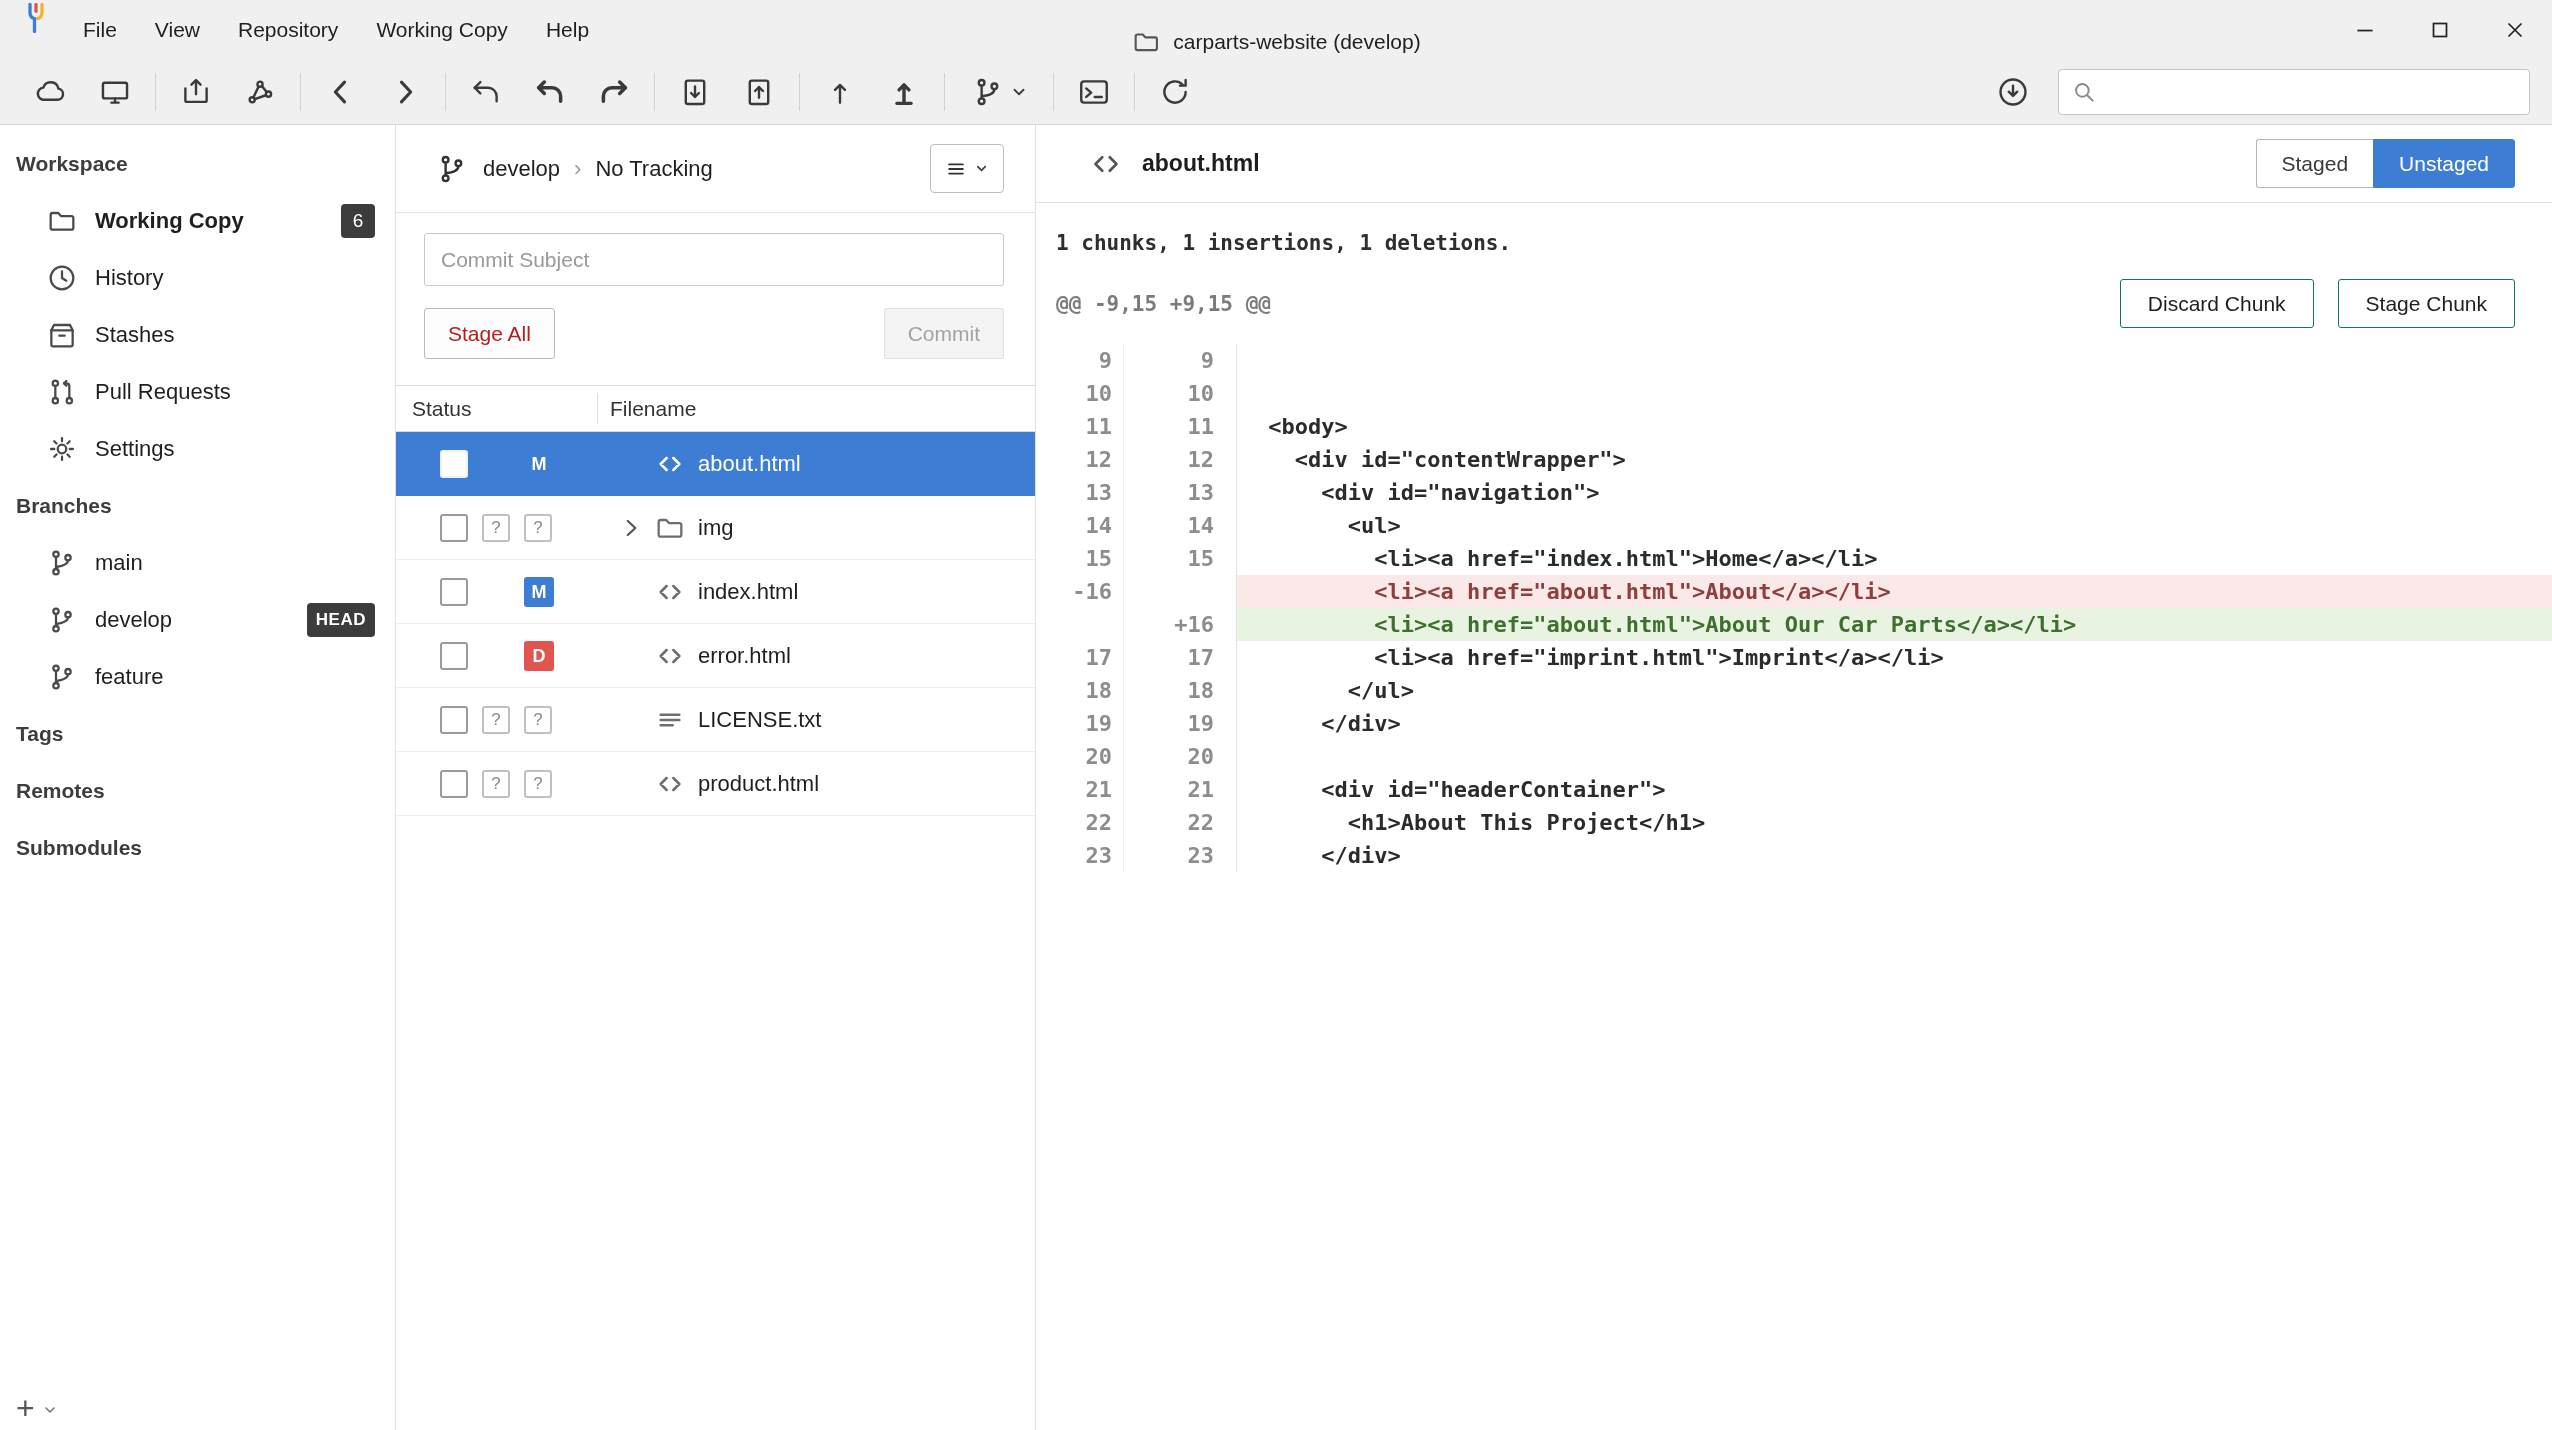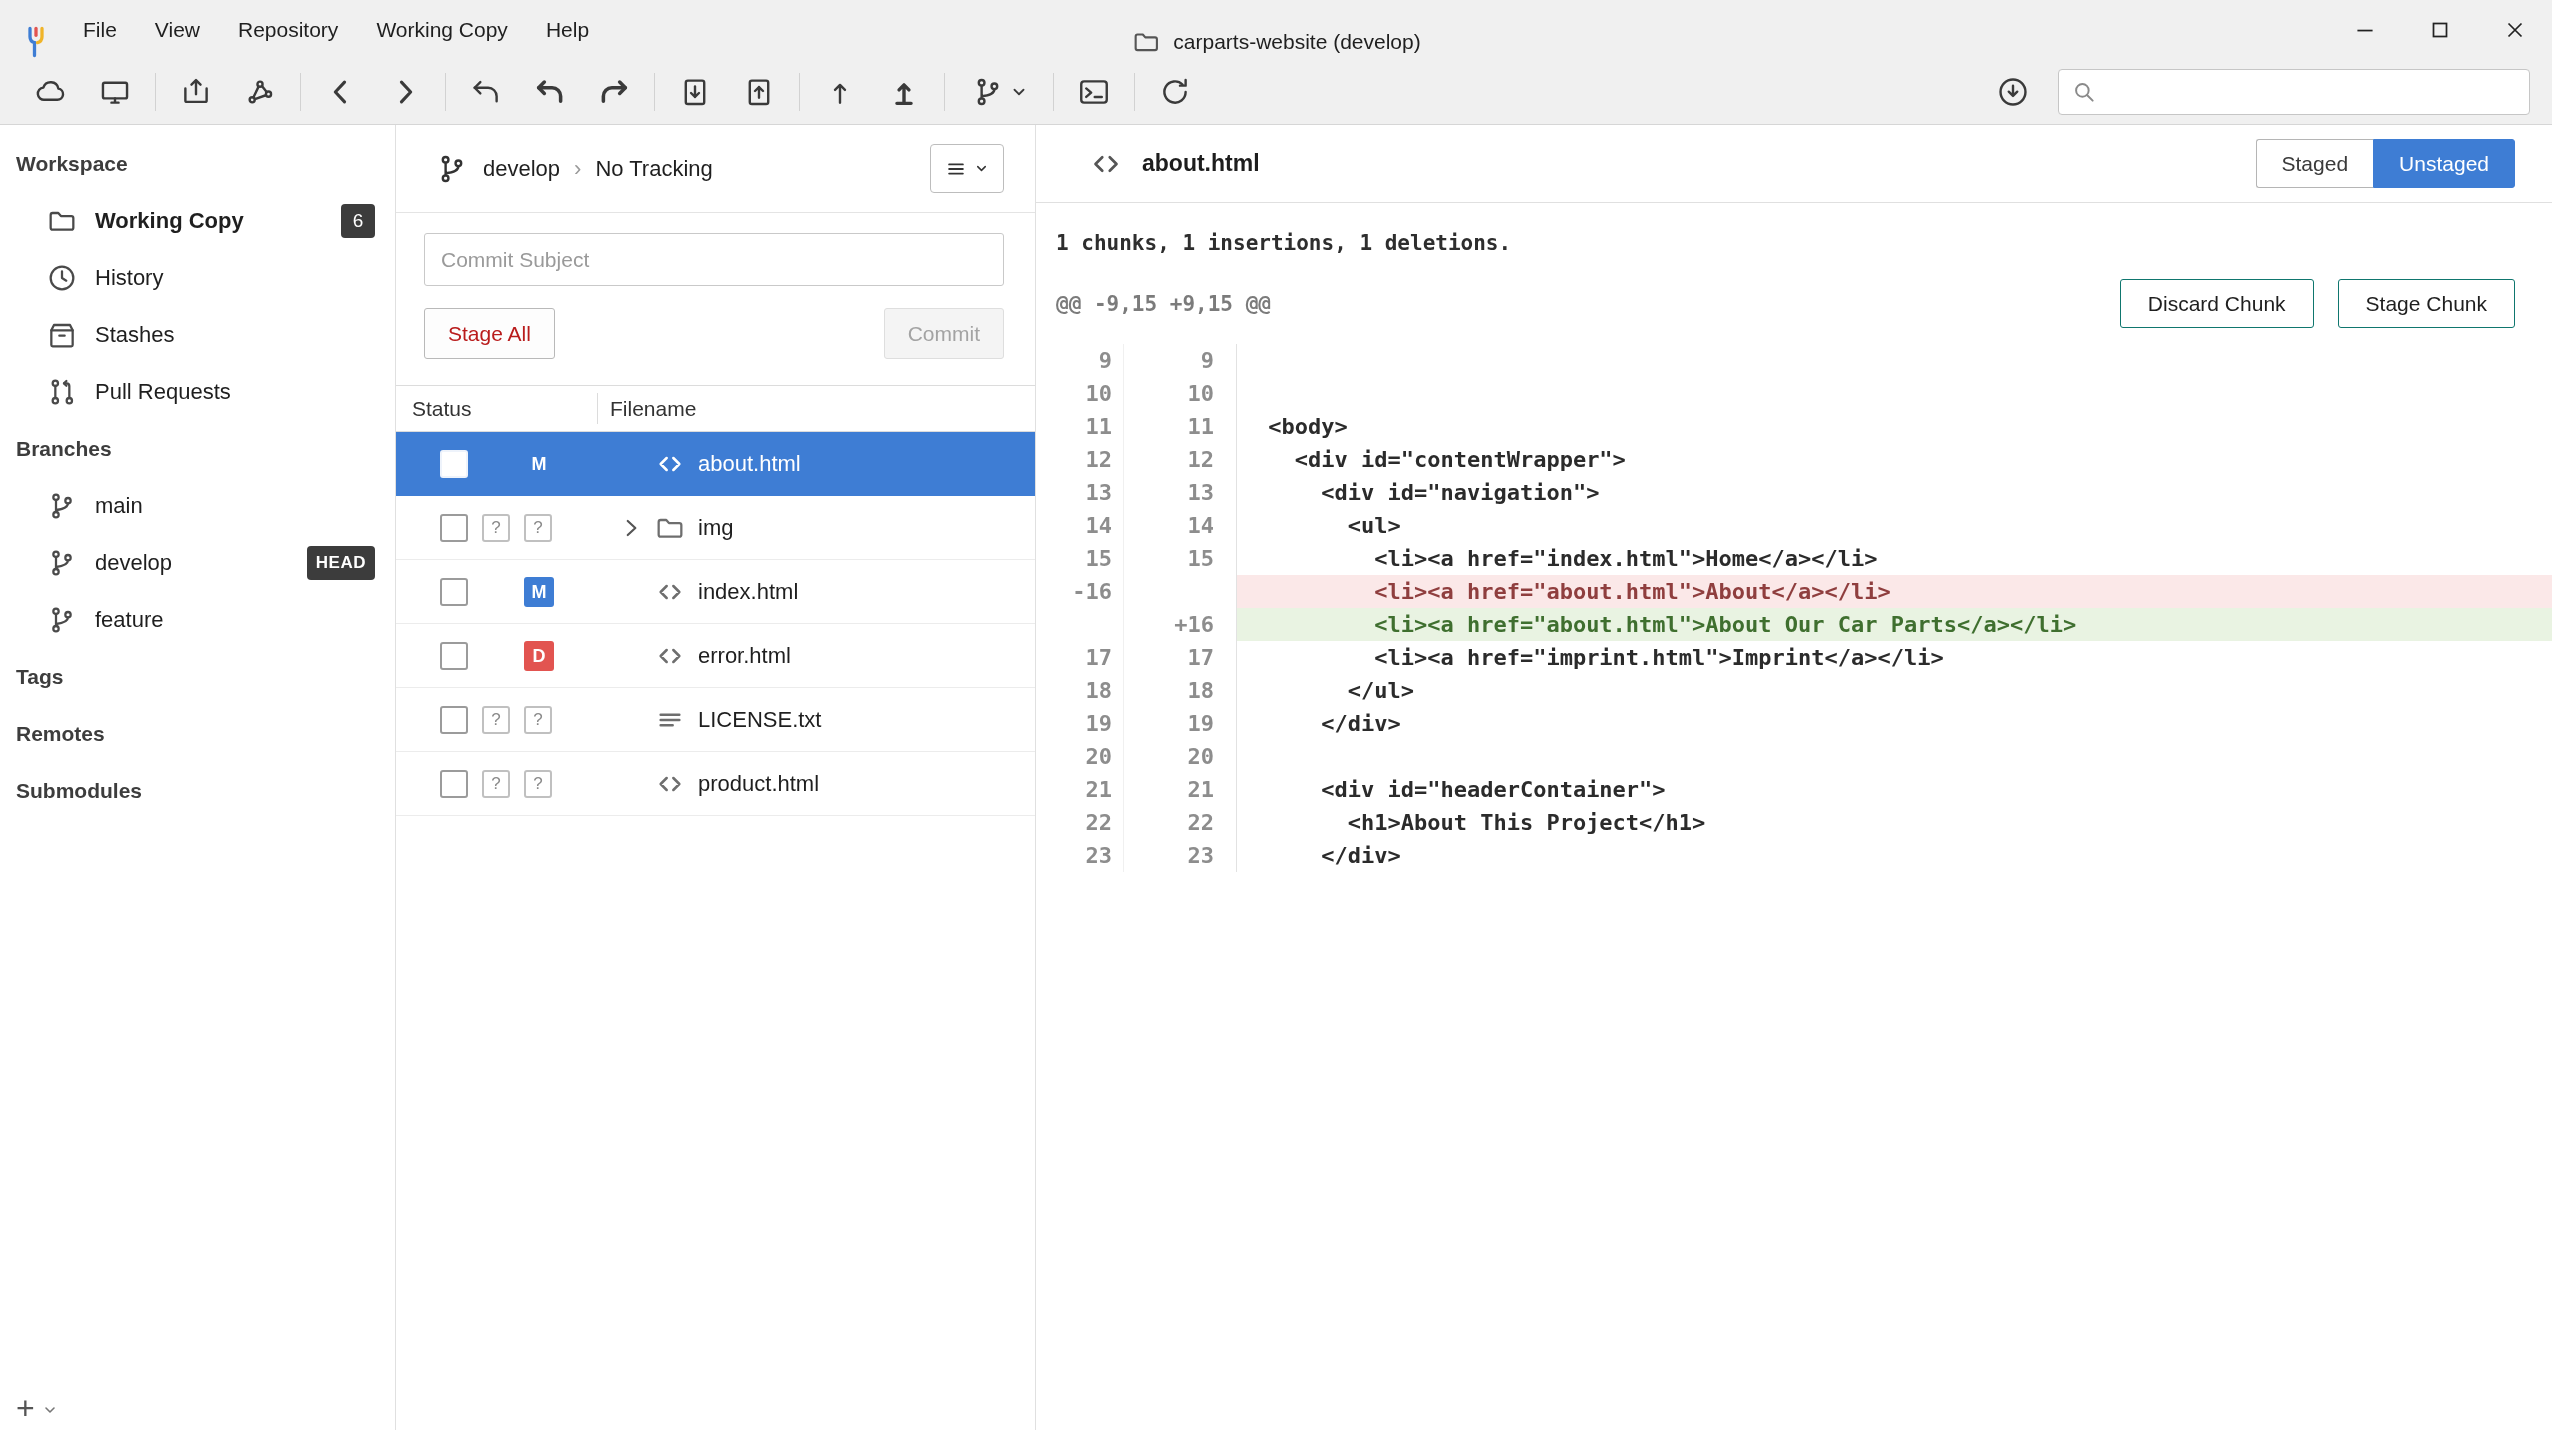--- a/index.html
+++ b/index.html
@@ -5,21 +5,21 @@
   :root{
     --accent:#3e7dd4; --danger:#e25450; --dark-badge:#3c3c3c;
     --del-bg:#fbe8e8; --add-bg:#e9f3e2; --del-text:#8f3e3e; --add-text:#3f6f2f;
   }
   *{margin:0;padding:0;box-sizing:border-box;}
   html,body{width:2552px;height:1430px;}
   body{font-family:"Liberation Sans",sans-serif;background:#fff;color:#1f1f1f;font-size:21px;overflow:hidden;}
   .window{width:2552px;height:1430px;display:flex;flex-direction:column;background:#fff;}
 
   
-  .titlebar{height:60px;background:#f0f0f0;display:flex;align-items:flex-end;position:relative;flex:0 0 auto;}
+  .titlebar{height:60px;background:#f0f0f0;display:flex;align-items:flex-start;position:relative;flex:0 0 auto;}
   .app-icon{width:36px;height:36px;margin-left:18px;display:inline-flex;}
   .app-icon svg{width:100%;height:100%;}
   .menubar{display:flex;margin-left:10px;height:100%;}
   .menu-item{padding:0 19px;display:flex;align-items:center;font-size:21px;color:#1f1f1f;cursor:default;}
   .title-center{position:absolute;left:50%;top:12px;transform:translateX(-50%);height:100%;display:flex;align-items:center;gap:12px;font-size:21px;color:#1f1f1f;white-space:nowrap;}
   .title-center .icn{width:30px;height:30px;color:#555;}
   .win-controls{margin-left:auto;display:flex;height:100%;}
   .wc{width:75px;height:100%;display:flex;align-items:center;justify-content:center;color:#222;background:transparent;border:none;}
   .wc svg{width:26px;height:26px;}
 
@@ -380,20 +380,29 @@
               <svg viewBox="0 0 24 24" fill="none" stroke="currentColor" stroke-width="1.7" stroke-linecap="round" stroke-linejoin="round">
                 <circle cx="7" cy="5.5" r="2"></circle>
                 <circle cx="7" cy="18.5" r="2"></circle>
                 <circle cx="17.5" cy="18.5" r="2"></circle>
                 <path d="M7 7.5v9M13.5 5.5h2a2 2 0 0 1 2 2v9"></path>
                 <path d="M15.3 7.3 13.5 5.5l1.8-1.8"></path>
               </svg>
             </span>
             <span>Pull Requests</span>
           </div>
+          <div class="srow side-item">
+            <span class="icn">
+              <svg viewBox="0 0 24 24" fill="none" stroke="currentColor" stroke-width="1.7" stroke-linecap="round" stroke-linejoin="round">
+                <circle cx="12" cy="12" r="3.2"></circle>
+                <path d="M12 3.8v2.4M12 17.8v2.4M3.8 12h2.4M17.8 12h2.4M6.2 6.2l1.7 1.7M16.1 16.1l1.7 1.7M17.8 6.2l-1.7 1.7M7.9 16.1l-1.7 1.7"></path>
+              </svg>
+            </span>
+            <span>Settings</span>
+          </div>
         </div>
       <div class="srow side-header">Branches</div>
       <div id="branches-list">
           <div class="srow side-item">
             <span class="icn">
               <svg viewBox="0 0 24 24" fill="none" stroke="currentColor" stroke-width="1.7" stroke-linecap="round" stroke-linejoin="round">
                 <circle cx="7.5" cy="5.5" r="2"></circle>
                 <circle cx="7.5" cy="18.5" r="2"></circle>
                 <circle cx="16.5" cy="8" r="2"></circle>
                 <path d="M7.5 7.5v9M16.5 10c0 3.5-4 4.5-9 5"></path>

